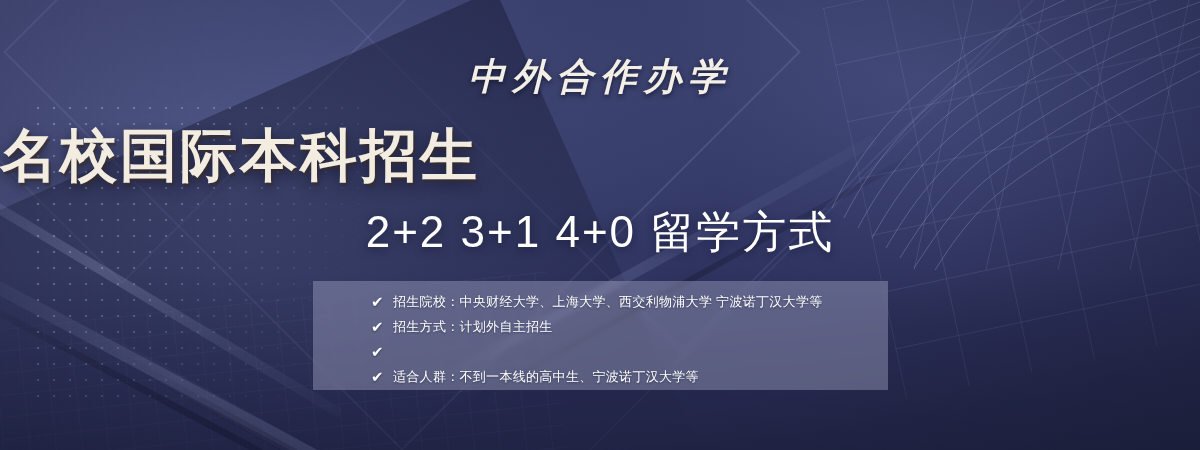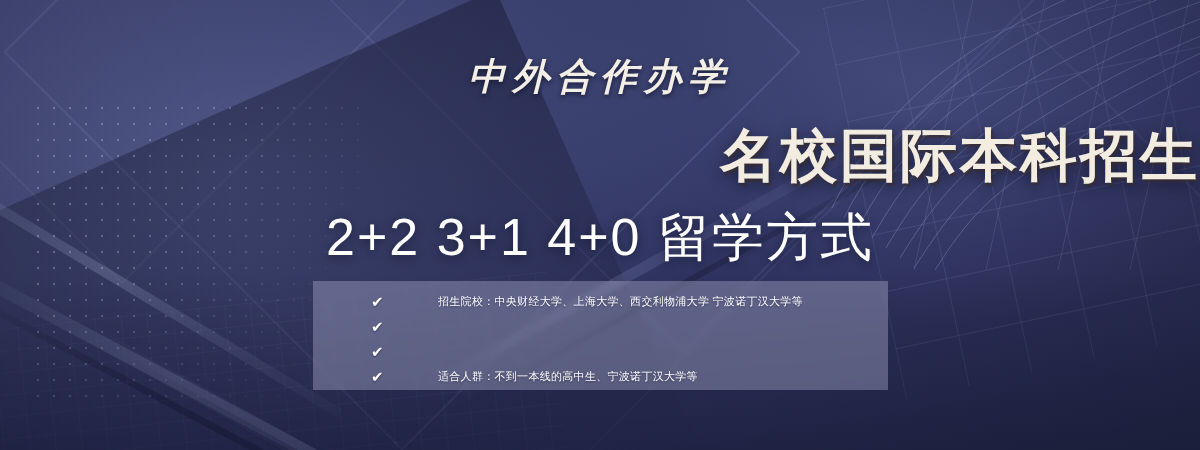--- a/index.html
+++ b/index.html
@@ -137,36 +137,36 @@
     font-weight: 700;
     letter-spacing: 7px;
     color: #f3efe6;
     font-style: italic;
     text-shadow: 0 2px 5px rgba(14,16,38,0.75);
   }
 
   .main-title {
     position: absolute;
     top: 118px; left: 0; right: 0;
-    text-align: right;
+    text-align: left;
     font-family: "Liberation Serif", "DejaVu Serif", serif;
     font-size: 57px;
     font-weight: 700;
     letter-spacing: 3px;
     color: #f2ece1;
     text-shadow:
       2px 3px 0 rgba(58,44,38,0.55),
       0 5px 14px rgba(12,14,34,0.65);
   }
 
   .sub-title {
     position: absolute;
     top: 203px; left: 0; right: 0;
     text-align: center;
-    font-size: 52px;
+    font-size: 44px;
     font-weight: 400;
     letter-spacing: 2px;
     color: #ffffff;
     text-shadow: 0 2px 8px rgba(14,16,38,0.55);
   }
 
   .info-panel {
     position: absolute;
     left: 313px;
     top: 281px;
@@ -189,26 +189,25 @@
     width: 22px;
     flex: 0 0 22px;
     color: #ffffff;
     font-size: 15px;
     line-height: 1;
     font-weight: 700;
     text-shadow: 0 1px 2px rgba(20,22,48,0.5);
   }
 
   .info-text {
-    font-size: 11px;
+    font-size: 13px;
     color: #ffffff;
     letter-spacing: 0.3px;
     white-space: nowrap;
     text-shadow: 0 1px 2px rgba(20,22,48,0.45);
-    margin-left: 45px;
   }
 </style>
 </head>
 <body>
 
 <div id="banner">
 
   <div class="layer">
     <div class="facet facet-c"></div>
     <div class="facet facet-d"></div>
@@ -264,20 +263,21 @@
 
     <div class="info-panel">
 
       <div class="info-row">
         <span class="check-icon">✔</span>
         <span class="info-text">招生院校：中央财经大学、上海大学、西交利物浦大学  宁波诺丁汉大学等</span>
       </div>
 
       <div class="info-row">
         <span class="check-icon">✔</span>
+        <span class="info-text">招生方式：计划外自主招生</span>
       </div>
 
       <div class="info-row">
         <span class="check-icon">✔</span>
       </div>
 
       <div class="info-row">
         <span class="check-icon">✔</span>
         <span class="info-text">适合人群：不到一本线的高中生、宁波诺丁汉大学等</span>
       </div>

